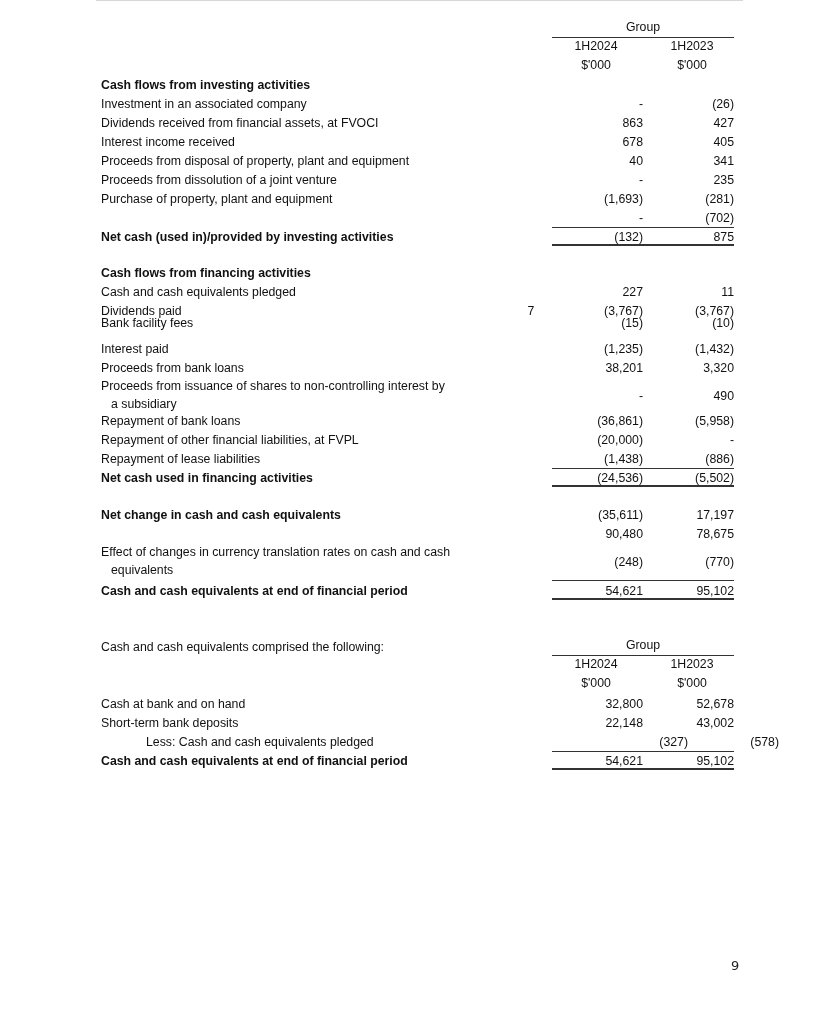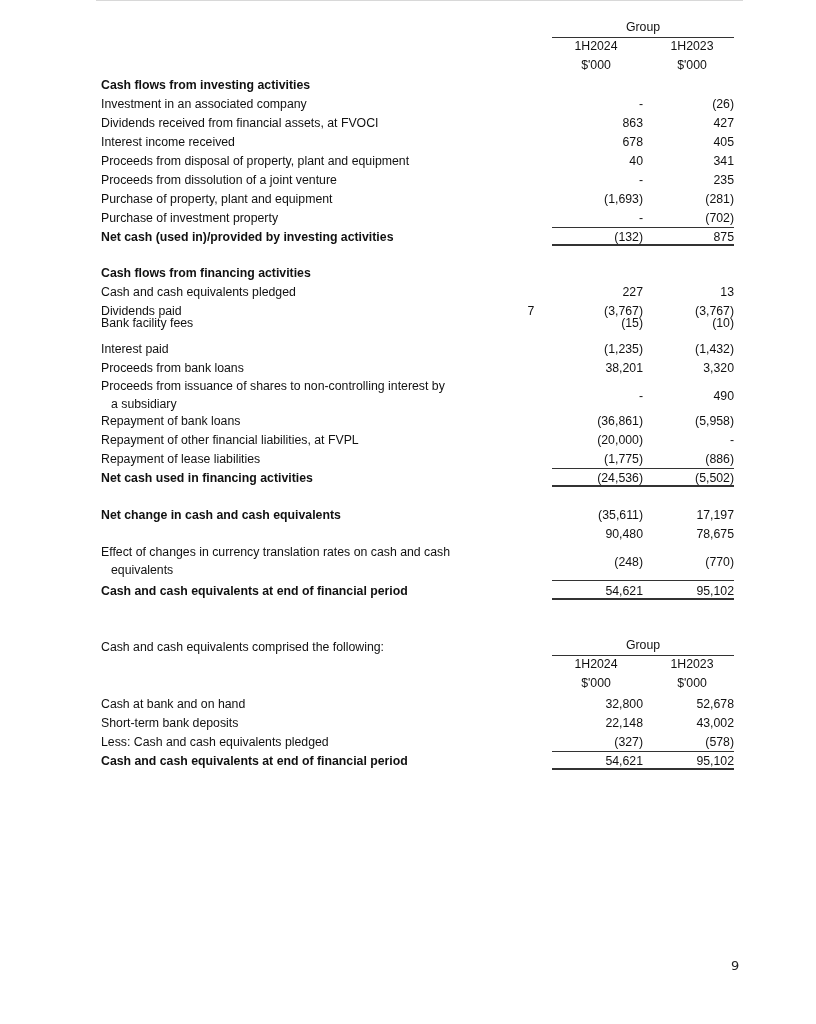--- a/index.html
+++ b/index.html
@@ -63,42 +63,41 @@
     <span class="label">Proceeds from dissolution of a joint venture</span>
     <span class="c1">-</span>
     <span class="c2">235</span>
   </div>
   <div class="row" style="top:190px;">
     <span class="label">Purchase of property, plant and equipment</span>
     <span class="c1">(1,693)</span>
     <span class="c2">(281)</span>
   </div>
   <div class="row" style="top:209px;">
-    <span class="label">Purchase of investment property</span>
     <span class="c1">-</span>
     <span class="c2">(702)</span>
   </div>
   <div class="line" style="left:552px; top:227px; width:182px;"></div>
   <div class="row bold" style="top:228px;">
     <span class="label">Net cash (used in)/provided by investing activities</span>
     <span class="c1" style="font-weight:normal;">(132)</span>
     <span class="c2" style="font-weight:normal;">875</span>
   </div>
   <div class="dbl" style="left:552px; top:244px; width:182px;"></div>
 </div>
 
 <div>
   <div class="row bold" style="top:264px;">
       <span class="label">Cash flows from financing activities</span>
     </div>
 
   <div class="row" style="top:283px;">
     <span class="label">Cash and cash equivalents pledged</span>
     <span class="c1">227</span>
-    <span class="c2">13</span>
+    <span class="c2">11</span>
   </div>
   <div class="row" style="top:302px;">
     <span class="label">Dividends paid</span>
     <span class="note">7</span>
     <span class="c1">(3,767)</span>
     <span class="c2">(3,767)</span>
   </div>
   <div class="row" style="top:314px;">
     <span class="label">Bank facility fees</span>
     <span class="c1">(15)</span>
@@ -127,21 +126,21 @@
     <span class="c1">(36,861)</span>
     <span class="c2">(5,958)</span>
   </div>
   <div class="row" style="top:431px;">
     <span class="label">Repayment of other financial liabilities, at FVPL</span>
     <span class="c1">(20,000)</span>
     <span class="c2">-</span>
   </div>
   <div class="row" style="top:450px;">
     <span class="label">Repayment of lease liabilities</span>
-    <span class="c1">(1,775)</span>
+    <span class="c1">(1,438)</span>
     <span class="c2">(886)</span>
   </div>
   <div class="line" style="left:552px; top:468px; width:182px;"></div>
   <div class="row bold" style="top:469px;">
     <span class="label">Net cash used in financing activities</span>
     <span class="c1" style="font-weight:normal;">(24,536)</span>
     <span class="c2" style="font-weight:normal;">(5,502)</span>
   </div>
   <div class="dbl" style="left:552px; top:485px; width:182px;"></div>
 </div>
@@ -187,21 +186,21 @@
   <div class="row" style="top:695px;">
     <span class="label">Cash at bank and on hand</span>
     <span class="c1">32,800</span>
     <span class="c2">52,678</span>
   </div>
   <div class="row" style="top:714px;">
     <span class="label">Short-term bank deposits</span>
     <span class="c1">22,148</span>
     <span class="c2">43,002</span>
   </div>
-  <div class="row" style="top:733px;">
+  <div class="row" style="top:733px;margin-left:45px;">
     <span class="label">Less: Cash and cash equivalents pledged</span>
     <span class="c1">(327)</span>
     <span class="c2">(578)</span>
   </div>
   <div class="line" style="left:552px; top:751px; width:182px;"></div>
   <div class="row bold" style="top:752px;">
     <span class="label">Cash and cash equivalents at end of financial period</span>
     <span class="c1" style="font-weight:normal;">54,621</span>
     <span class="c2" style="font-weight:normal;">95,102</span>
   </div>

